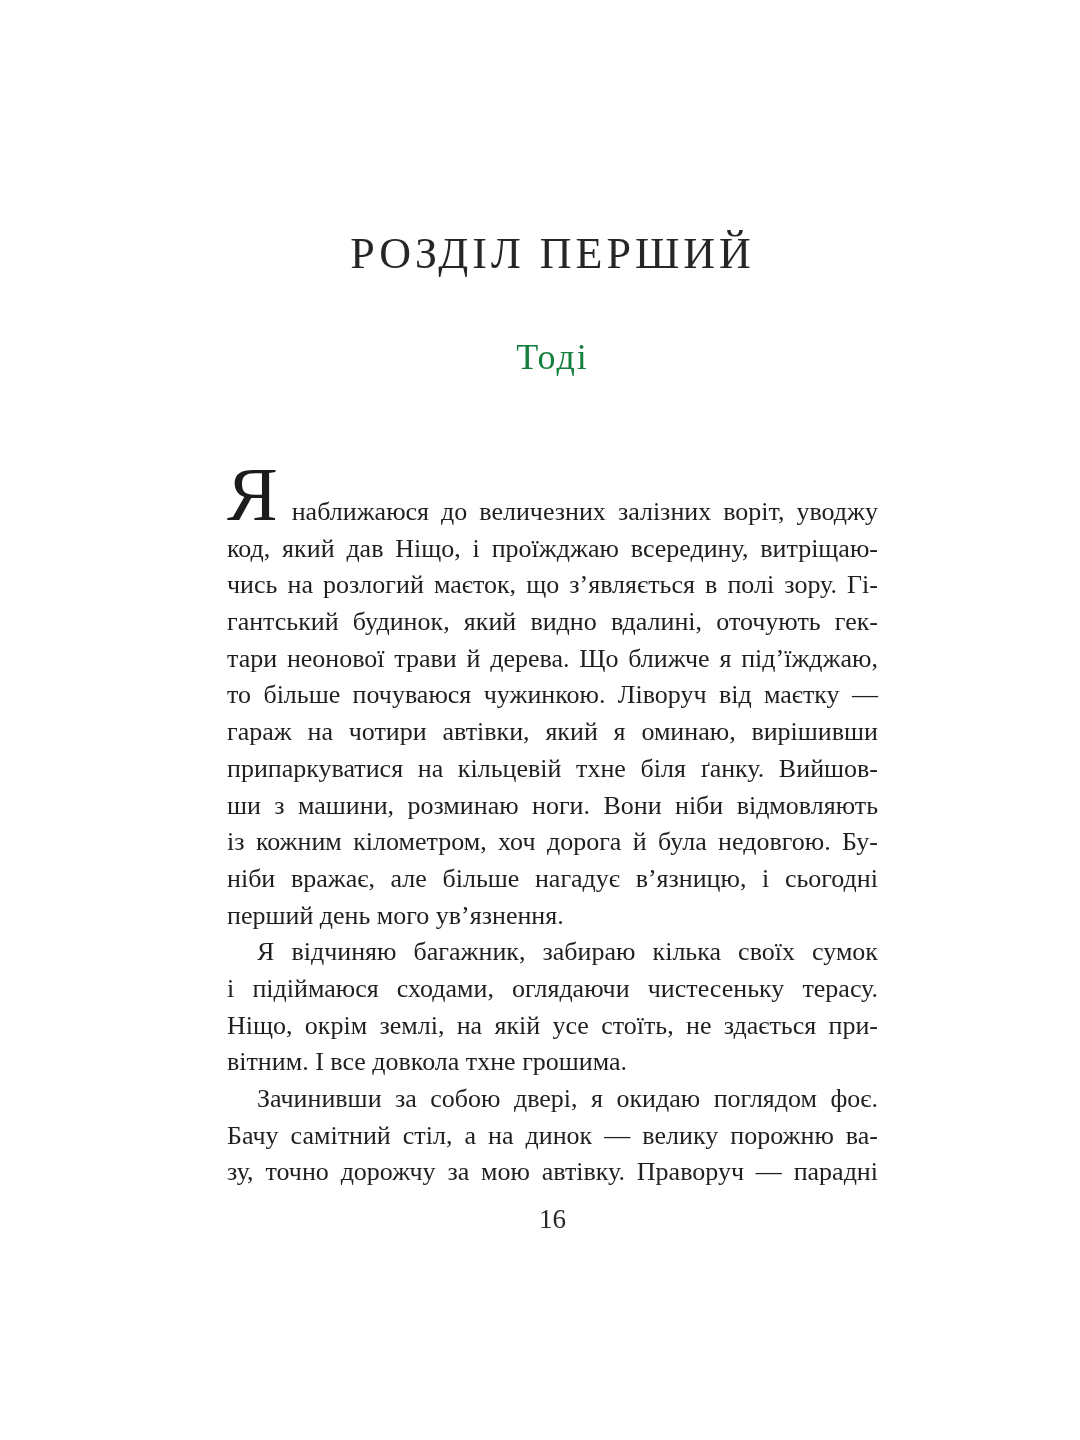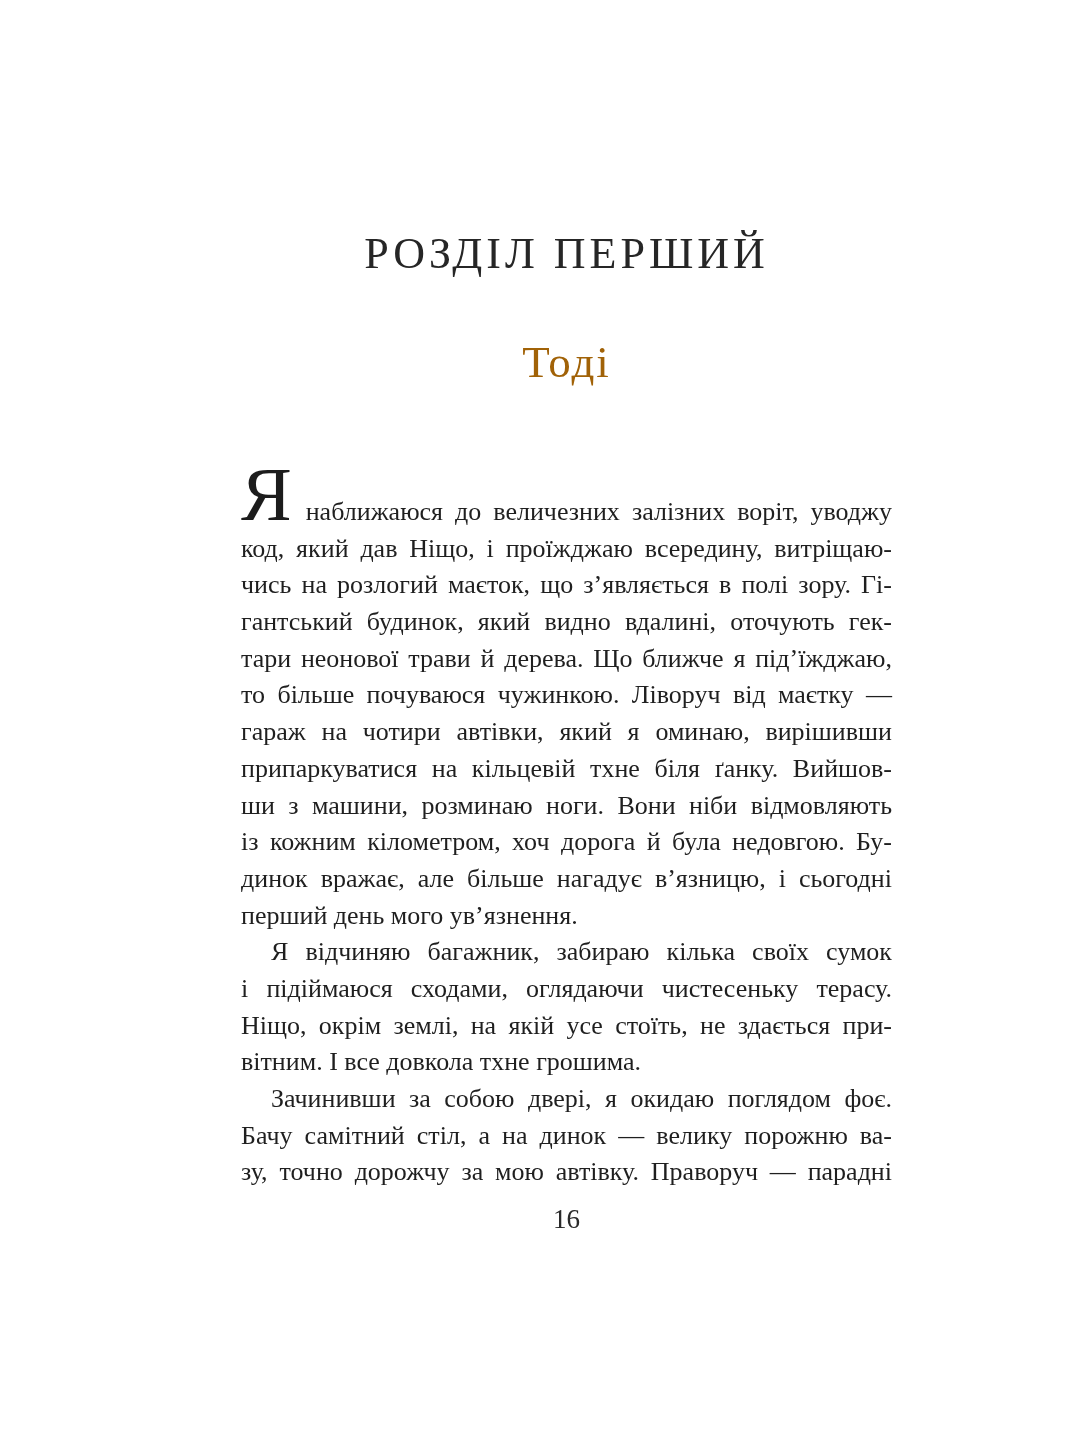--- a/index.html
+++ b/index.html
@@ -15,44 +15,43 @@
     color: #1f1f1f;
     font-family: "Liberation Serif", "DejaVu Serif", serif;
     overflow: hidden;
   }
   .content {
     position: absolute;
     left: 227px;
     width: 651px;
     top: 0;
     height: 100%;
-    margin-left: 14px;
   }
   .chapter-heading {
     position: absolute;
     top: 228px;
     left: 0;
     width: 100%;
     text-align: center;
     font-size: 44px;
     font-weight: 400;
     letter-spacing: 4px;
     color: #262626;
     white-space: nowrap;
   }
   .section-title {
     position: absolute;
     top: 336px;
     left: 0;
     width: 100%;
     text-align: center;
-    font-size: 45px;
+    font-size: 36px;
     font-weight: 400;
     letter-spacing: 2px;
-    color: #a16207;
+    color: #15803d;
   }
   .body-text {
     position: absolute;
     top: 494px;
     left: 0;
     width: 651px;
     font-size: 26px;
   }
   .paragraph { margin: 0; }
   .line {
@@ -97,21 +96,21 @@
           <div class="line"><span class="dropcap">Я</span>наближаюся до величезних залізних воріт, уводжу</div>
           <div class="line">код, який дав Ніщо, і проїжджаю всередину, витріщаю-</div>
           <div class="line">чись на розлогий маєток, що з’являється в полі зору. Гі-</div>
           <div class="line">гантський будинок, який видно вдалині, оточують гек-</div>
           <div class="line">тари неонової трави й дерева. Що ближче я під’їжджаю,</div>
           <div class="line">то більше почуваюся чужинкою. Ліворуч від маєтку —</div>
           <div class="line">гараж на чотири автівки, який я оминаю, вирішивши</div>
           <div class="line">припаркуватися на кільцевій тхне біля ґанку. Вийшов-</div>
           <div class="line">ши з машини, розминаю ноги. Вони ніби відмовляють</div>
           <div class="line">із кожним кілометром, хоч дорога й була недовгою. Бу-</div>
-          <div class="line">динок вражає, але більше нагадує в’язницю, і сьогодні</div>
+          <div class="line">ніби вражає, але більше нагадує в’язницю, і сьогодні</div>
           <div class="line lastline">перший день мого ув’язнення.</div>
         </div>
         <div class="paragraph">
           <div class="line indent">Я відчиняю багажник, забираю кілька своїх сумок</div>
           <div class="line">і підіймаюся сходами, оглядаючи чистесеньку терасу.</div>
           <div class="line">Ніщо, окрім землі, на якій усе стоїть, не здається при-</div>
           <div class="line lastline">вітним. І все довкола тхне грошима.</div>
         </div>
         <div class="paragraph">
           <div class="line indent">Зачинивши за собою двері, я окидаю поглядом фоє.</div>

